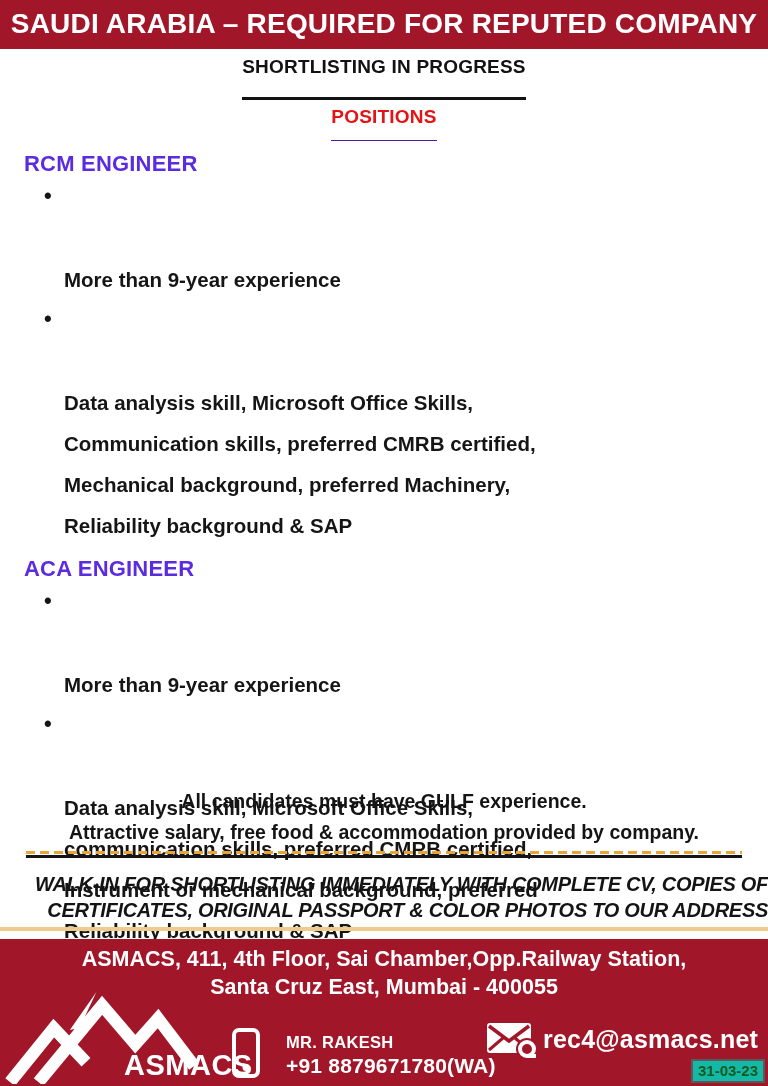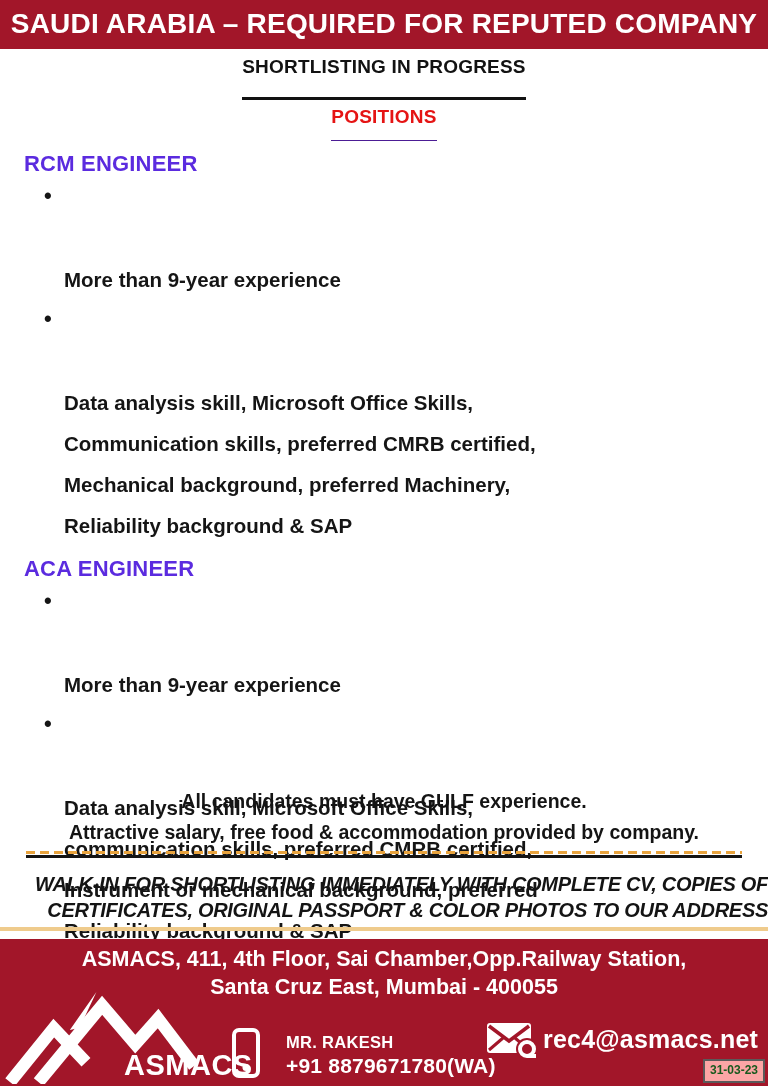--- a/index.html
+++ b/index.html
@@ -40,21 +40,21 @@
   .logo { position:absolute; left:4px; bottom:0; width:230px; height:96px; }
   .logo svg { position:absolute; left:0; bottom:2px; }
   .brand { position:absolute; left:120px; bottom:4px; font-size:29px; font-weight:800; letter-spacing:.5px; }
   .contact { position:absolute; left:232px; bottom:8px; display:flex; align-items:flex-end; gap:26px; }
   .phone-icon { width:28px; height:50px; border:4px solid #fff; border-radius:7px; position:relative; }
   .phone-icon::after { content:""; position:absolute; left:50%; bottom:3px; transform:translateX(-50%); width:7px; height:7px; background:#fff; border-radius:50%; }
   .contact-name { font-size:16.5px; font-weight:800; letter-spacing:.3px; }
   .contact-phone { font-size:21px; font-weight:800; letter-spacing:.2px; margin-top:2px; }
   .email { position:absolute; left:486px; bottom:26px; display:flex; align-items:center; gap:5px; }
   .email-text { font-size:25px; font-weight:800; letter-spacing:.2px; }
-  .date-box { position:absolute; right:3px; bottom:3px; background:#fca5a5; color:#19591D; border:2px solid #5a5a5a; font-weight:800; font-size:12px; padding:1px 5px 2px 5px; line-height:17px; }
+  .date-box { position:absolute; right:3px; bottom:3px; background:#14b8a6; color:#19591D; border:2px solid #5a5a5a; font-weight:800; font-size:15px; padding:1px 5px 2px 5px; line-height:17px; }
 </style>
 </head>
 <body>
 
 <div class="poster">
 
   <div class="banner">SAUDI ARABIA – REQUIRED FOR REPUTED COMPANY</div>
 
   <div class="subwrap">
     <span class="sub1">SHORTLISTING IN PROGRESS</span>

